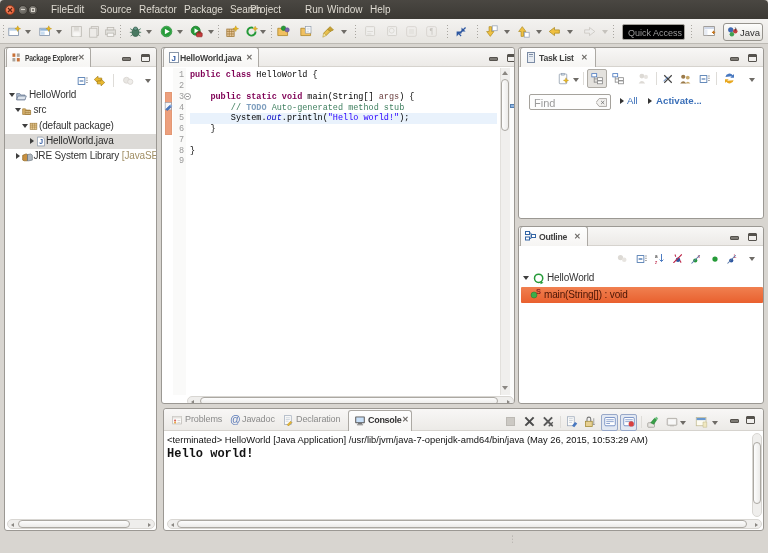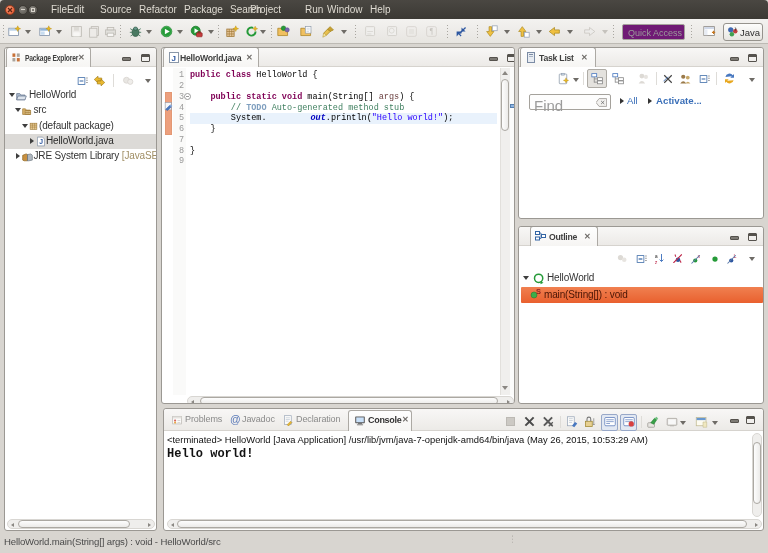--- a/index.html
+++ b/index.html
@@ -47,21 +47,21 @@
   .sb-thumb-h { position:absolute; top:0px; height:8px; background:linear-gradient(#FDFDFD,#ECEBE9);
     border:1px solid #ABA8A2; border-radius:5px; }
   .sb-v { position:absolute; background:#EFEEEC; border:1px solid #D8D6D2; border-radius:5px; }
   .sb-thumb-v { position:absolute; left:0px; width:8px; background:linear-gradient(90deg,#FDFDFD,#ECEBE9);
     border:1px solid #ABA8A2; border-radius:5px; }
   .code { position:absolute; font-family:"Liberation Mono",monospace; font-size:8.5px; line-height:10.75px; color:#000; white-space:pre; }
   .kw { color:#7F0055; font-weight:bold; }
   .cm { color:#3F7F5F; }
   .todo { color:#7F9FBF; font-weight:bold; }
   .str { color:#2A00FF; }
-  .fld { color:#0000C0; font-weight:bold; font-style:italic;margin-left:44px; }
+  .fld { color:#0000C0; font-weight:normal; font-style:italic; }
   .lnum { position:absolute; font-family:"Liberation Mono",monospace; font-size:8.5px; line-height:10.75px; color:#9A9A9A; text-align:right; width:12px; }
 </style>
 </head>
 <body>
 
 <div id="titlebar" class="abs">
   <div class="winbtn" style="left:5px; background:radial-gradient(circle at 35% 30%,#F59B77,#EF7049 60%,#D8522B); border:1px solid #9E3C1E;">
     <svg width="8" height="8" style="position:absolute;left:0px;top:0px;" viewBox="0 0 8 8">
         <path d="M2 2 L6 6 M6 2 L2 6" stroke="#5E2412" stroke-width="1.3"></path>
       </svg>
@@ -215,21 +215,21 @@
   <svg class="ticon" style="left:548px;" viewBox="0 0 16 16">
     <path d="M8 3 L8 6 L14 6 L14 10 L8 10 L8 13 L1.5 8 Z" fill="#F0C040" stroke="#A88820" stroke-width="0.9"></path>
   </svg>
   <div class="tdrop" style="left:567px;"></div>
 
   <svg class="ticon" style="left:583px;" viewBox="0 0 16 16">
     <path d="M8 3 L8 6 L2 6 L2 10 L8 10 L8 13 L14.5 8 Z" fill="#EDECEA" stroke="#C5C2BD" stroke-width="0.9"></path>
   </svg>
   <div class="tdrop" style="left:602px; border-top-color:#C5C2BD;"></div>
 
-  <div style="position:absolute; left:622px; top:24px; width:63px; height:16px; background:#701a75; border:1px solid #A5A29C; border-radius:2px;">
+  <div style="position:absolute; left:622px; top:24px; width:63px; height:16px; background:#000000; border:1px solid #A5A29C; border-radius:2px;">
     <span style="position:absolute; left:5px; top:2.5px; font-size:9px; color:#9B9B9B; white-space:nowrap;">Quick Access</span>
   </div>
   <div class="tsep" style="left:613px;"></div>
   <div class="tsep" style="left:691px;"></div>
 
   <svg class="ticon" style="left:703px;" viewBox="0 0 16 16">
     <rect x="1" y="2" width="13" height="11" fill="#fff" stroke="#8A8782"></rect>
     <rect x="1.5" y="2.5" width="12" height="2.5" fill="#D0D8E8"></rect>
     <rect x="1.5" y="5.5" width="4" height="7" fill="#E8ECF4"></rect>
     <path d="M11 9 L15 9 M13 7 L13 11" stroke="#C87820" stroke-width="1.4"></path>
@@ -459,36 +459,36 @@
     <div style="position:absolute;left:197px;top:24px;width:1px;height:13px;background:#DEDCD8;"></div>
 
     <svg width="13" height="13" style="position:absolute;left:204px;top:24px;" viewBox="0 0 16 16">
       <path d="M3 6 A 5 5 0 0 1 12 4 L13.5 2.5 L13.5 7 L9 7 L10.8 5.2" fill="#4878C0"></path>
       <path d="M13 10 A 5 5 0 0 1 4 12 L2.5 13.5 L2.5 9 L7 9 L5.2 10.8" fill="#E8A820"></path>
     </svg>
     <div class="vdrop" style="left:230px;top:30px;"></div>
   </div>
   <div id="tl-find">
     <div style="position:absolute;left:10px;top:46px;width:82px;height:16px;background:#FDFDFD;border:1px solid #A5A29C;border-radius:2px;">
-      <span style="position:absolute;left:4px;top:2px;font-size:15px;color:#9B9B9B;">Find</span>
+      <span style="position:absolute;left:4px;top:2px;font-size:11px;color:#9B9B9B;">Find</span>
       <svg width="11" height="9" style="position:absolute;right:3px;top:3px;" viewBox="0 0 14 11">
         <path d="M4 0.5 L13.5 0.5 L13.5 10.5 L4 10.5 L0 5.5 Z" fill="#F2F1EF" stroke="#9A9792"></path>
         <path d="M6.5 3.5 L10.5 7.5 M10.5 3.5 L6.5 7.5" stroke="#6A6A6A" stroke-width="1"></path>
       </svg>
     </div>
     <div class="arrow-r" style="left:101px;top:50px;border-left-color:#333;"></div>
     <span style="position:absolute;left:108px;top:47px;font-size:9.7px;font-weight:normal;color:#3A6FB8;">All</span>
     <div class="arrow-r" style="left:129px;top:50px;border-left-color:#333;"></div>
     <span style="position:absolute;left:137px;top:47px;font-size:9.7px;font-weight:bold;color:#3A6FB8;">Activate...</span>
   </div>
 </div>
 
 <div class="panel" style="left:518px; top:226px; width:246px; height:178px;">
   <div class="phead"></div>
-  <div class="ptab" style="left:11px; width:68px;">
+  <div class="ptab" style="left:1px; width:68px;">
     <svg width="11" height="11" style="position:absolute;left:4px;top:4px;" viewBox="0 0 11 11">
       <rect x="0.5" y="0.5" width="4" height="3" fill="#fff" stroke="#3465A4"></rect>
       <rect x="0.5" y="6" width="4" height="3" fill="#fff" stroke="#3465A4"></rect>
       <rect x="6.5" y="3.5" width="4" height="3" fill="#fff" stroke="#3465A4"></rect>
       <path d="M5 2 L6 2 M5 7.5 L6 7.5 M6 2 L6 7.5" stroke="#3465A4" fill="none" stroke-width="0.8"></path>
     </svg>
     <span class="ttext" style="left:18px;">Outline</span>
     <span class="tclose" style="left:53px;">✕</span>
   </div>
   <div class="minbtn" style="left:211px;"></div>
@@ -654,15 +654,14 @@
     </div>
   </div>
   <div class="sb-h" style="left:3px; top:110px; width:595px; height:10px;">
     <div class="sb-thumb-h" style="left:9px; width:570px;"></div>
     <div style="position:absolute;left:3px;top:2.5px;width:0;height:0;border-top:2.5px solid transparent;border-bottom:2.5px solid transparent;border-right:3.5px solid #8A8782;"></div>
     <div style="position:absolute;right:3px;top:2.5px;width:0;height:0;border-top:2.5px solid transparent;border-bottom:2.5px solid transparent;border-left:3.5px solid #8A8782;"></div>
   </div>
 </div>
 
 <div class="abs" style="left:0; top:531px; width:768px; height:22px;">
-  <span style="position:absolute; left:4px; top:5px; font-size:9.6px; letter-spacing:-0.15px; color:#4A4A4A;">HelloWorld.main(String[] args) : void - HelloWorld/src</span>
   <span style="position:absolute; left:508px; top:3px; font-size:9px; color:#B0ADA8;">⋮</span>
 </div>
 
 </body></html>

